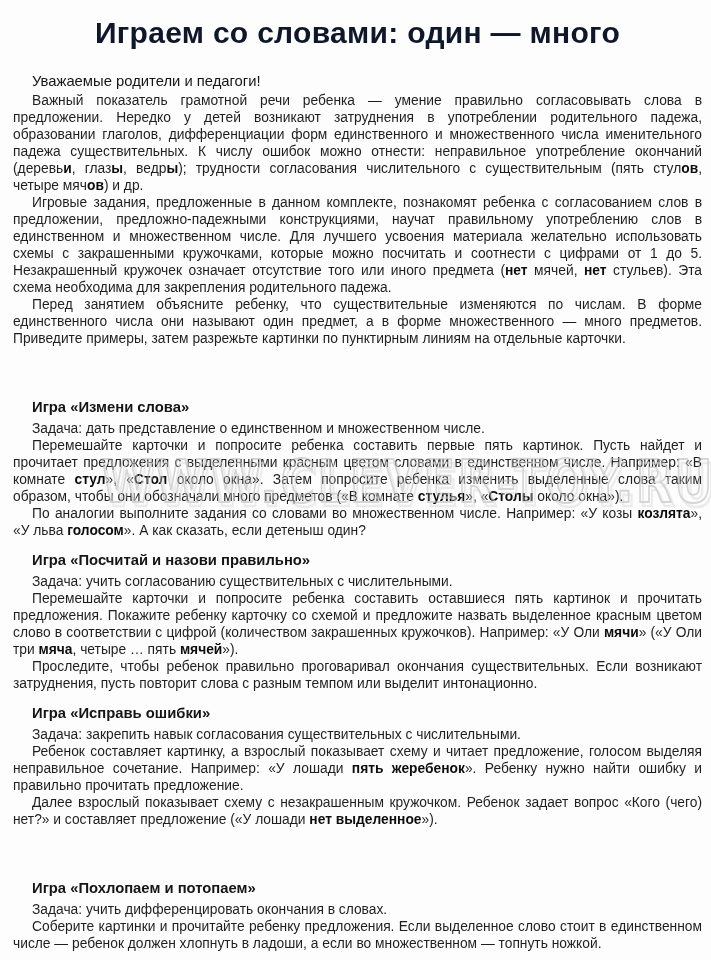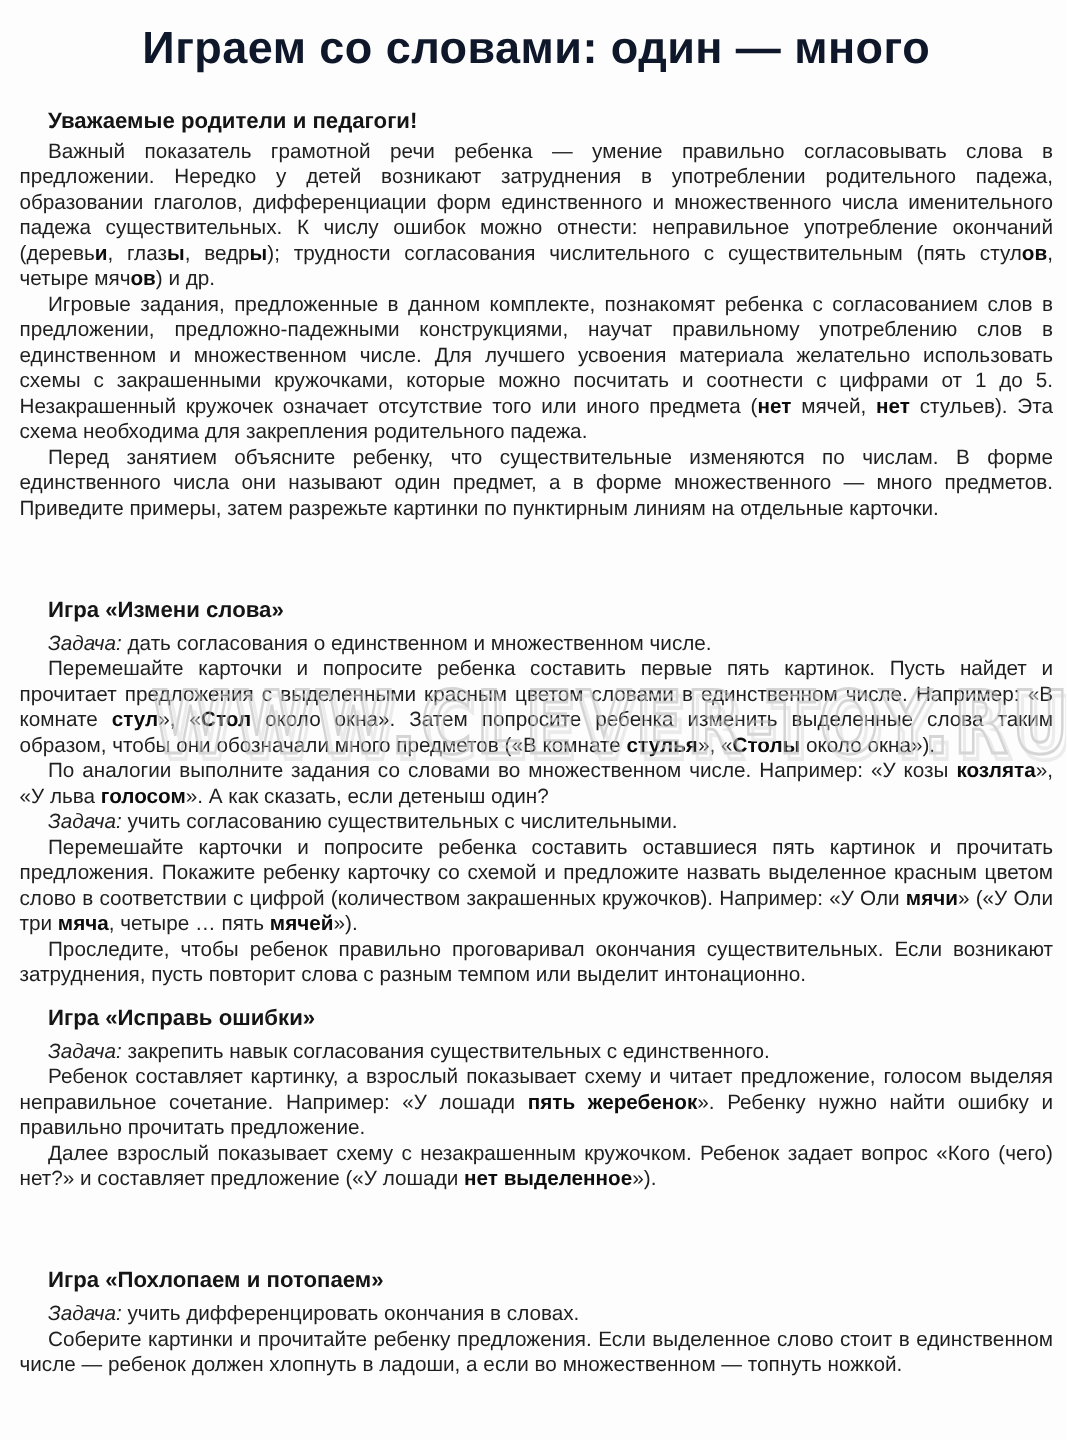--- a/index.html
+++ b/index.html
@@ -16,42 +16,42 @@
   h1.title {
     font-size: 30px;
     font-weight: bold;
     text-align: center;
     margin: 8px 0 0 0;
     letter-spacing: 0.3px;
     color: #0f172a;
   }
   h2.intro-heading {
     font-size: 14.8px;
-    font-weight: bold;
+    font-weight: normal;
     margin: 23px 0 3px 0;
     padding-left: 19px;
     color: #151515;
   }
   h3.game-heading {
     font-size: 14.8px;
     font-weight: bold;
     margin: 13px 0 5px 0;
     padding-left: 19px;
     color: #151515;
   }
   p.para {
     margin: 0;
     font-size: 13.8px;
     line-height: 17px;
     text-align: justify;
     text-indent: 19px;
     color: #1f1f1f;
   }
   .b { font-weight: bold; color: #0d0d0d; }
-  .i { font-style: italic; }
+  .i { }
   .gap-large { margin-top: 52px; }
   .watermark {
     position: absolute;
     top: 426px;
     left: 13px;
     width: 692px;
     height: 112px;
     z-index: 2;
     pointer-events: none;
     opacity: 0.55;
@@ -85,34 +85,35 @@
 
     <section>
       <h2 class="intro-heading">Уважаемые родители и педагоги!</h2>
       <p class="para"><span>Важный показатель грамотной речи ребенка — умение правильно согласовывать слова в предложении. Нередко у детей возникают затруднения в употреблении родительного падежа, образовании глаголов, дифференциации форм единственного и множественного числа именительного падежа существительных. К числу ошибок можно отнести: неправильное употребление окончаний (деревь</span><span class="b">и</span><span>, глаз</span><span class="b">ы</span><span>, ведр</span><span class="b">ы</span><span>); трудности согласования числительного с существительным (пять стул</span><span class="b">ов</span><span>, четыре мяч</span><span class="b">ов</span><span>) и др.</span></p>
       <p class="para"><span>Игровые задания, предложенные в данном комплекте, познакомят ребенка с согласованием слов в предложении, предложно-падежными конструкциями, научат правильному употреблению слов в единственном и множественном числе. Для лучшего усвоения материала желательно использовать схемы с закрашенными кружочками, которые можно посчитать и соотнести с цифрами от 1 до 5. Незакрашенный кружочек означает отсутствие того или иного предмета (</span><span class="b">нет</span><span> мячей, </span><span class="b">нет</span><span> стульев). Эта схема необходима для закрепления родительного падежа.</span></p>
       <p class="para"><span>Перед занятием объясните ребенку, что существительные изменяются по числам. В форме единственного числа они называют один предмет, а в форме множественного — много предметов. Приведите примеры, затем разрежьте картинки по пунктирным линиям на отдельные карточки.</span></p>
     </section>
 
     <section class="gap-large">
       <h3 class="game-heading">Игра «Измени слова»</h3>
-      <p class="para"><span class="i">Задача:</span><span> дать согласования о единственном и множественном числе.</span></p>
+      <p class="para"><span class="i">Задача:</span><span> дать представление о единственном и множественном числе.</span></p>
       <p class="para"><span>Перемешайте карточки и попросите ребенка составить первые пять картинок. Пусть найдет и прочитает предложения с выделенными красным цветом словами в единственном числе. Например: «В комнате </span><span class="b">стул</span><span>», «</span><span class="b">Стол</span><span> около окна». Затем попросите ребенка изменить выделенные слова таким образом, чтобы они обозначали много предметов («В комнате </span><span class="b">стулья</span><span>», «</span><span class="b">Столы</span><span> около окна»).</span></p>
       <p class="para"><span>По аналогии выполните задания со словами во множественном числе. Например: «У козы </span><span class="b">козлята</span><span>», «У льва </span><span class="b">голосом</span><span>». А как сказать, если детеныш один?</span></p>
     </section>
 
     <section>
+      <h3 class="game-heading">Игра «Посчитай и назови правильно»</h3>
       <p class="para"><span class="i">Задача:</span><span> учить согласованию существительных с числительными.</span></p>
       <p class="para"><span>Перемешайте карточки и попросите ребенка составить оставшиеся пять картинок и прочитать предложения. Покажите ребенку карточку со схемой и предложите назвать выделенное красным цветом слово в соответствии с цифрой (количеством закрашенных кружочков). Например: «У Оли </span><span class="b">мячи</span><span>» («У Оли три </span><span class="b">мяча</span><span>, четыре … пять </span><span class="b">мячей</span><span>»).</span></p>
       <p class="para"><span>Проследите, чтобы ребенок правильно проговаривал окончания существительных. Если возникают затруднения, пусть повторит слова с разным темпом или выделит интонационно.</span></p>
     </section>
 
     <section>
       <h3 class="game-heading">Игра «Исправь ошибки»</h3>
-      <p class="para"><span class="i">Задача:</span><span> закрепить навык согласования существительных с единственного.</span></p>
+      <p class="para"><span class="i">Задача:</span><span> закрепить навык согласования существительных с числительными.</span></p>
       <p class="para"><span>Ребенок составляет картинку, а взрослый показывает схему и читает предложение, голосом выделяя неправильное сочетание. Например: «У лошади </span><span class="b">пять жеребенок</span><span>». Ребенку нужно найти ошибку и правильно прочитать предложение.</span></p>
       <p class="para"><span>Далее взрослый показывает схему с незакрашенным кружочком. Ребенок задает вопрос «Кого (чего) нет?» и составляет предложение («У лошади </span><span class="b">нет выделенное</span><span>»).</span></p>
     </section>
 
     <section class="gap-large">
       <h3 class="game-heading">Игра «Похлопаем и потопаем»</h3>
       <p class="para"><span class="i">Задача:</span><span> учить дифференцировать окончания в словах.</span></p>
       <p class="para"><span>Соберите картинки и прочитайте ребенку предложения. Если выделенное слово стоит в единственном числе — ребенок должен хлопнуть в ладоши, а если во множественном — топнуть ножкой.</span></p>
 
     </section>

